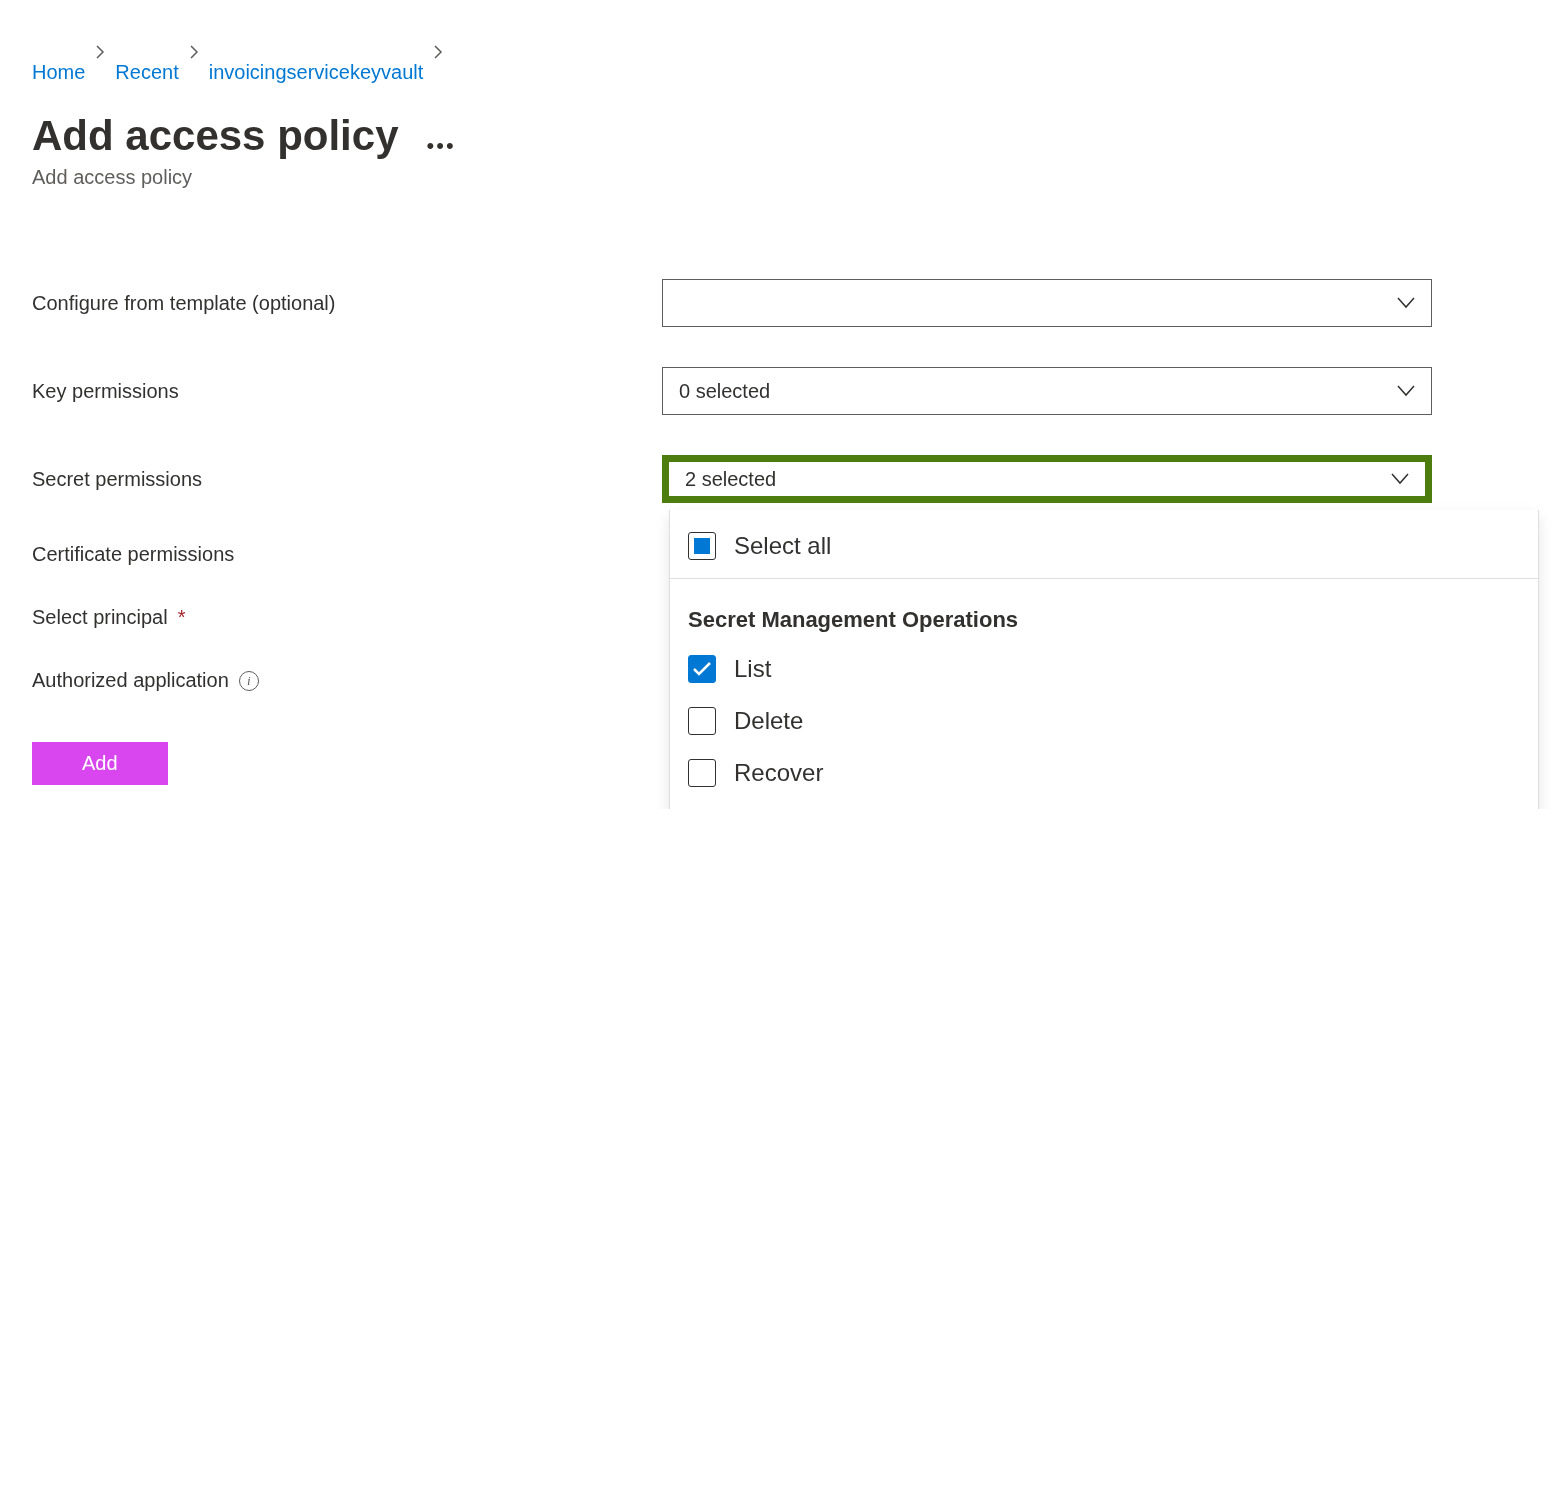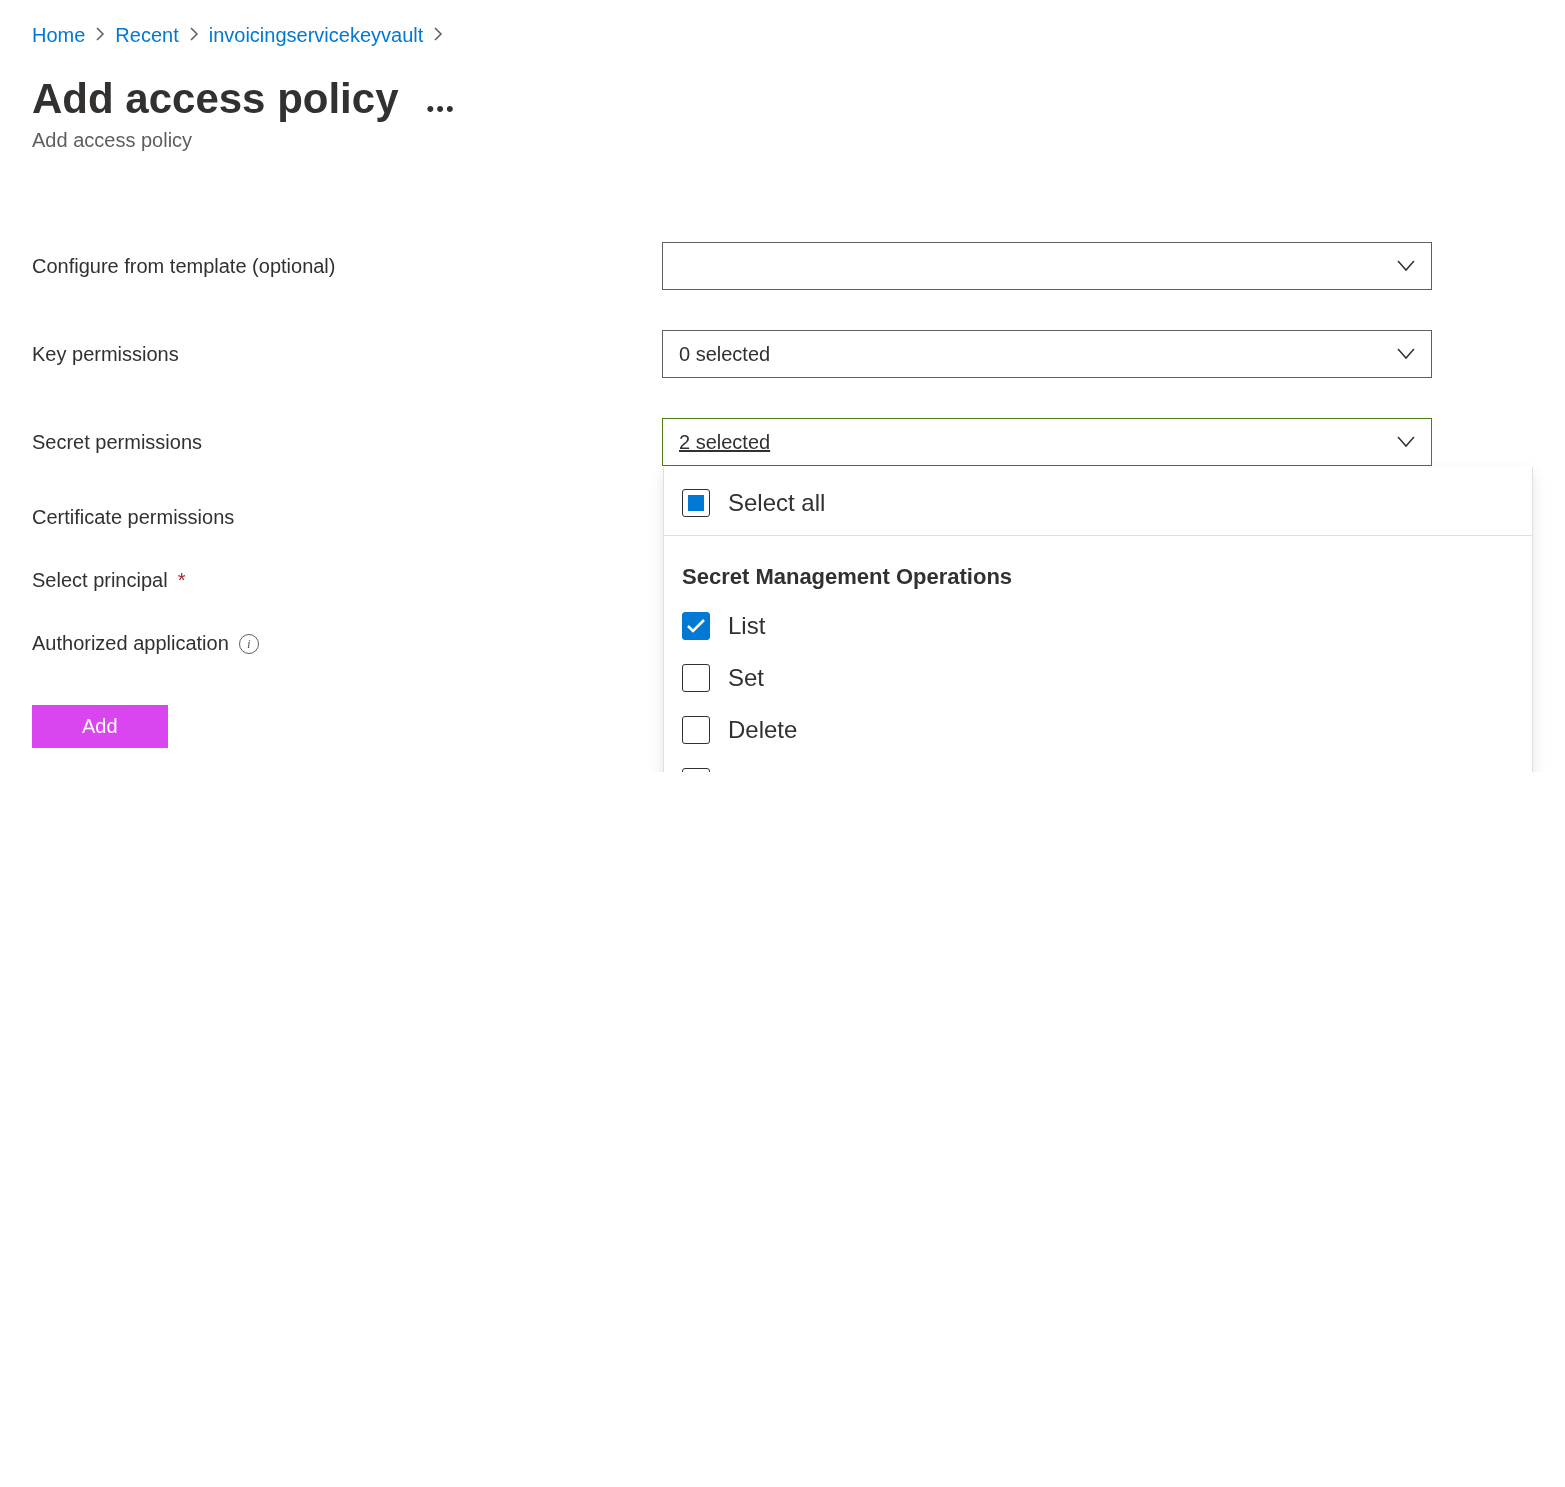--- a/index.html
+++ b/index.html
@@ -15,20 +15,21 @@
       display: flex;
       align-items: center;
       gap: 10px;
       font-size: 20px;
       margin-bottom: 28px;
     }
     .breadcrumb a {
       color: #0078d4;
       text-decoration: none;
       cursor: pointer;
+      margin-top: 37px;
     }
     .breadcrumb .sep {
       color: #605e5c;
       font-size: 16px;
     }
     .page-title-row {
       display: flex;
       align-items: center;
       gap: 28px;
     }
@@ -83,22 +84,21 @@
       border: 1px solid #605e5c;
       background: #fff;
       display: flex;
       align-items: center;
       padding: 0 16px;
       cursor: pointer;
       font-size: 20px;
       color: #323130;
     }
     .select-box.active {
-      border: 1px solid #4d7c0f;
-      text-decoration: underline;
+      border: 7px solid #4d7c0f;
     }
     .chevron {
       position: absolute;
       right: 16px;
       top: 50%;
       transform: translateY(-50%);
       pointer-events: none;
     }
     .chevron svg { display:block; }
     .dropdown-panel {
@@ -249,24 +249,20 @@
           <div class="option-row">
             <span class="checkbox checked">
               <svg width="20" height="16" viewBox="0 0 20 16">
                 <path d="M2 8 L7 13 L18 2" stroke="#fff" stroke-width="2.5" fill="none"></path>
               </svg>
             </span>
             <span>List</span>
           </div>
           <div class="option-row">
             <span class="checkbox"></span>
-            <span>Set</span>
-          </div>
-          <div class="option-row">
-            <span class="checkbox"></span>
             <span>Delete</span>
           </div>
           <div class="option-row">
             <span class="checkbox"></span>
             <span>Recover</span>
           </div>
           <div class="option-row">
             <span class="checkbox"></span>
             <span>Backup</span>
           </div>

